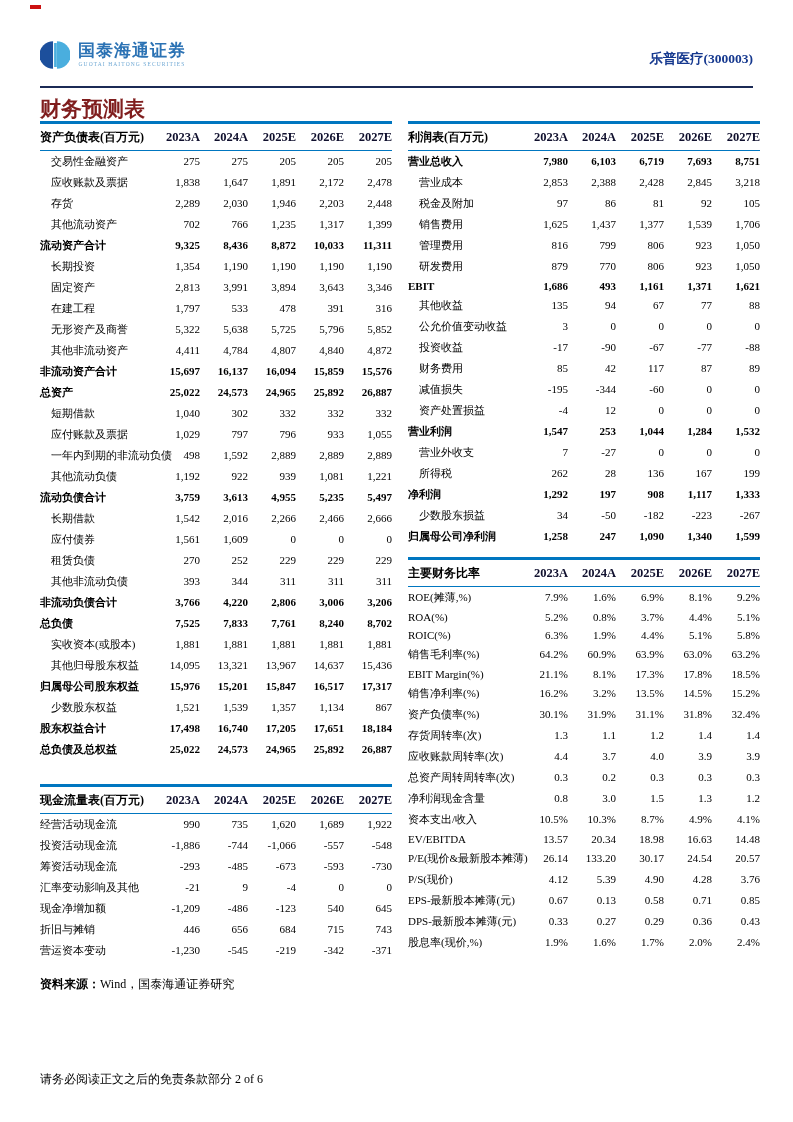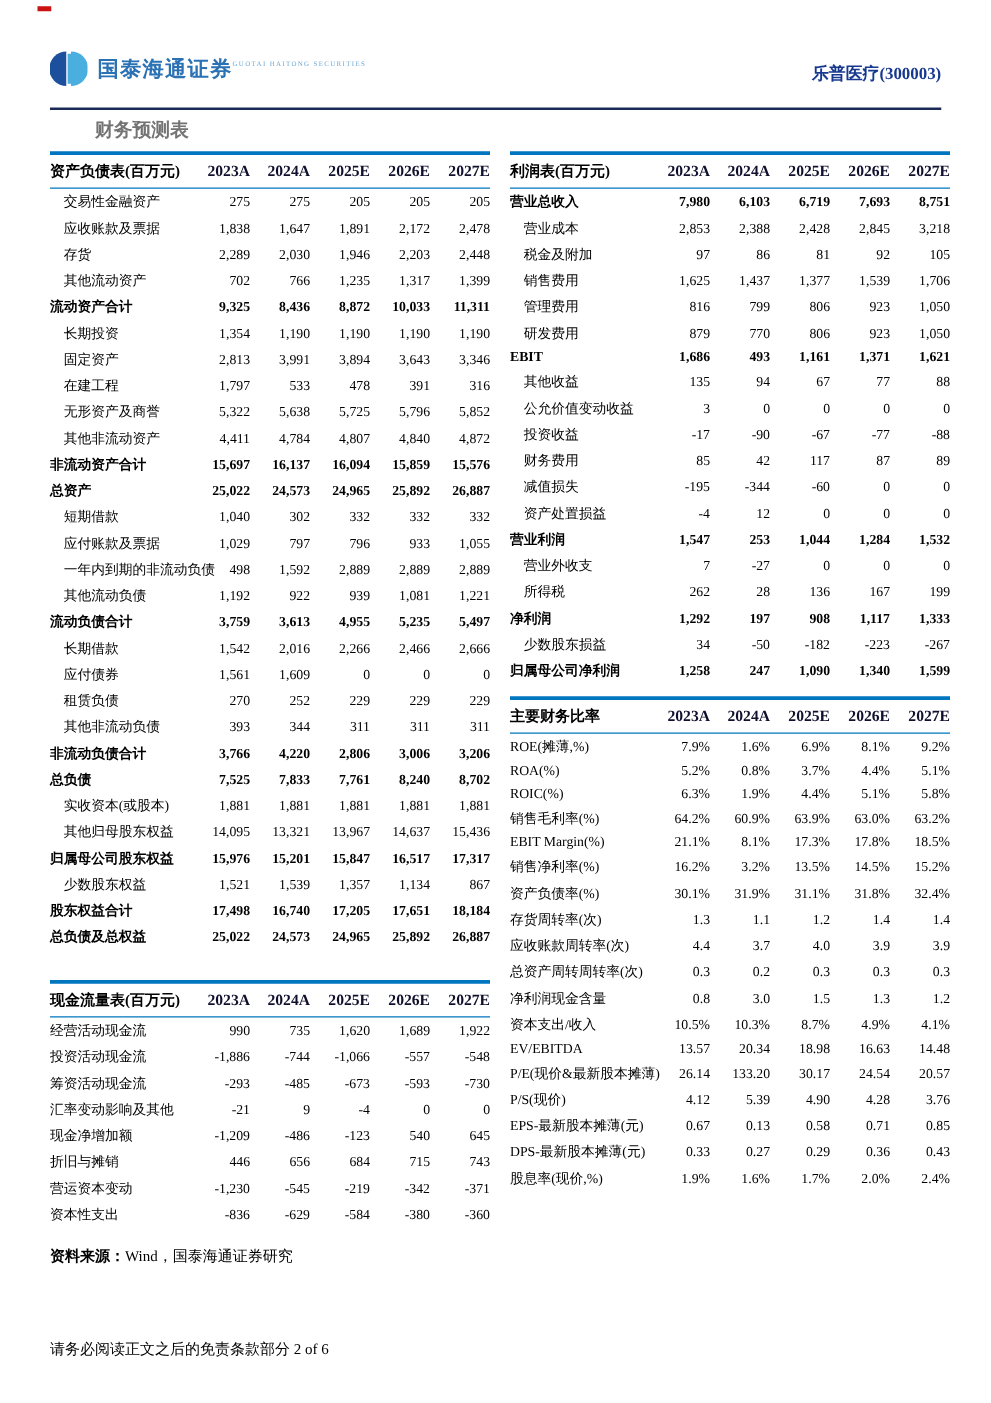--- a/index.html
+++ b/index.html
@@ -5,27 +5,27 @@
   html,body{margin:0;padding:0;background:#ffffff;}
   .page{
     position:relative;width:793px;height:1122px;background:#ffffff;
     font-family:"Liberation Serif","DejaVu Serif",serif;color:#000;overflow:hidden;
   }
   .red-mark{position:absolute;left:30px;top:5px;width:11px;height:4px;background:#cc1111;}
   
   .hdr{position:absolute;left:40px;top:40px;width:713px;display:flex;justify-content:space-between;align-items:flex-end;}
   .brand{display:flex;align-items:center;gap:8px;}
   .brand-logo{width:30px;height:30px;display:block;}
-  .brand-text{display:flex;flex-direction:row;line-height:1;}
+  .brand-text{display:flex;flex-direction:column;line-height:1;align-items:center;}
   .brand-cn{font-size:17px;font-weight:bold;color:#2b72b4;letter-spacing:1px;}
   .brand-en{font-size:5.5px;color:#6fa8d4;letter-spacing:1.1px;margin-top:3px;}
   .stock-label{font-size:13.5px;font-weight:bold;color:#16398f;padding-bottom:2px;text-align:right;}
   .hdr-rule{position:absolute;left:40px;top:86px;width:713px;border-top:2px solid #1b2a55;}
   
-  .page-title{position:absolute;left:40px;top:95px;font-size:15px;font-weight:bold;color:#737373;margin-left:36px;}
+  .page-title{position:absolute;left:40px;top:95px;font-size:21px;font-weight:bold;color:#7f1d1d;}
   
   .content{position:absolute;left:40px;top:121px;width:713px;display:flex;gap:16px;align-items:flex-start;}
   .col{width:352px;flex:0 0 352px;}
   
   .t-head{display:flex;align-items:baseline;border-top:3px solid #0076c0;border-bottom:1.5px solid #0076c0;padding:5px 0 4px 0;font-weight:bold;}
   .t-title{flex:1 1 auto;font-size:12px;white-space:nowrap;}
   .t-col{flex:0 0 48px;text-align:right;font-size:12.5px;color:#10102e;}
   .t-row{display:flex;align-items:baseline;padding:3px 0;font-size:11px;}
   .t-row.bold{font-weight:bold;}
   .t-label{flex:1 1 auto;min-width:0;white-space:nowrap;overflow:visible;}
@@ -366,28 +366,20 @@
             <span class="t-val">743</span>
           </div>
           <div class="t-row">
             <span class="t-label">营运资本变动</span>
             <span class="t-val">-1,230</span>
             <span class="t-val">-545</span>
             <span class="t-val">-219</span>
             <span class="t-val">-342</span>
             <span class="t-val">-371</span>
           </div>
-          <div class="t-row">
-            <span class="t-label">资本性支出</span>
-            <span class="t-val">-836</span>
-            <span class="t-val">-629</span>
-            <span class="t-val">-584</span>
-            <span class="t-val">-380</span>
-            <span class="t-val">-360</span>
-          </div>
         </div>
       <div class="source">
         <span class="src-label">资料来源：</span><span>Wind，国泰海通证券研究</span>
       </div>
     </div>
     <div class="col">
       <div id="income-table" class="fin-table">
           <div class="t-head">
             <span class="t-title">利润表(百万元)</span>
             <span class="t-col">2023A</span>

